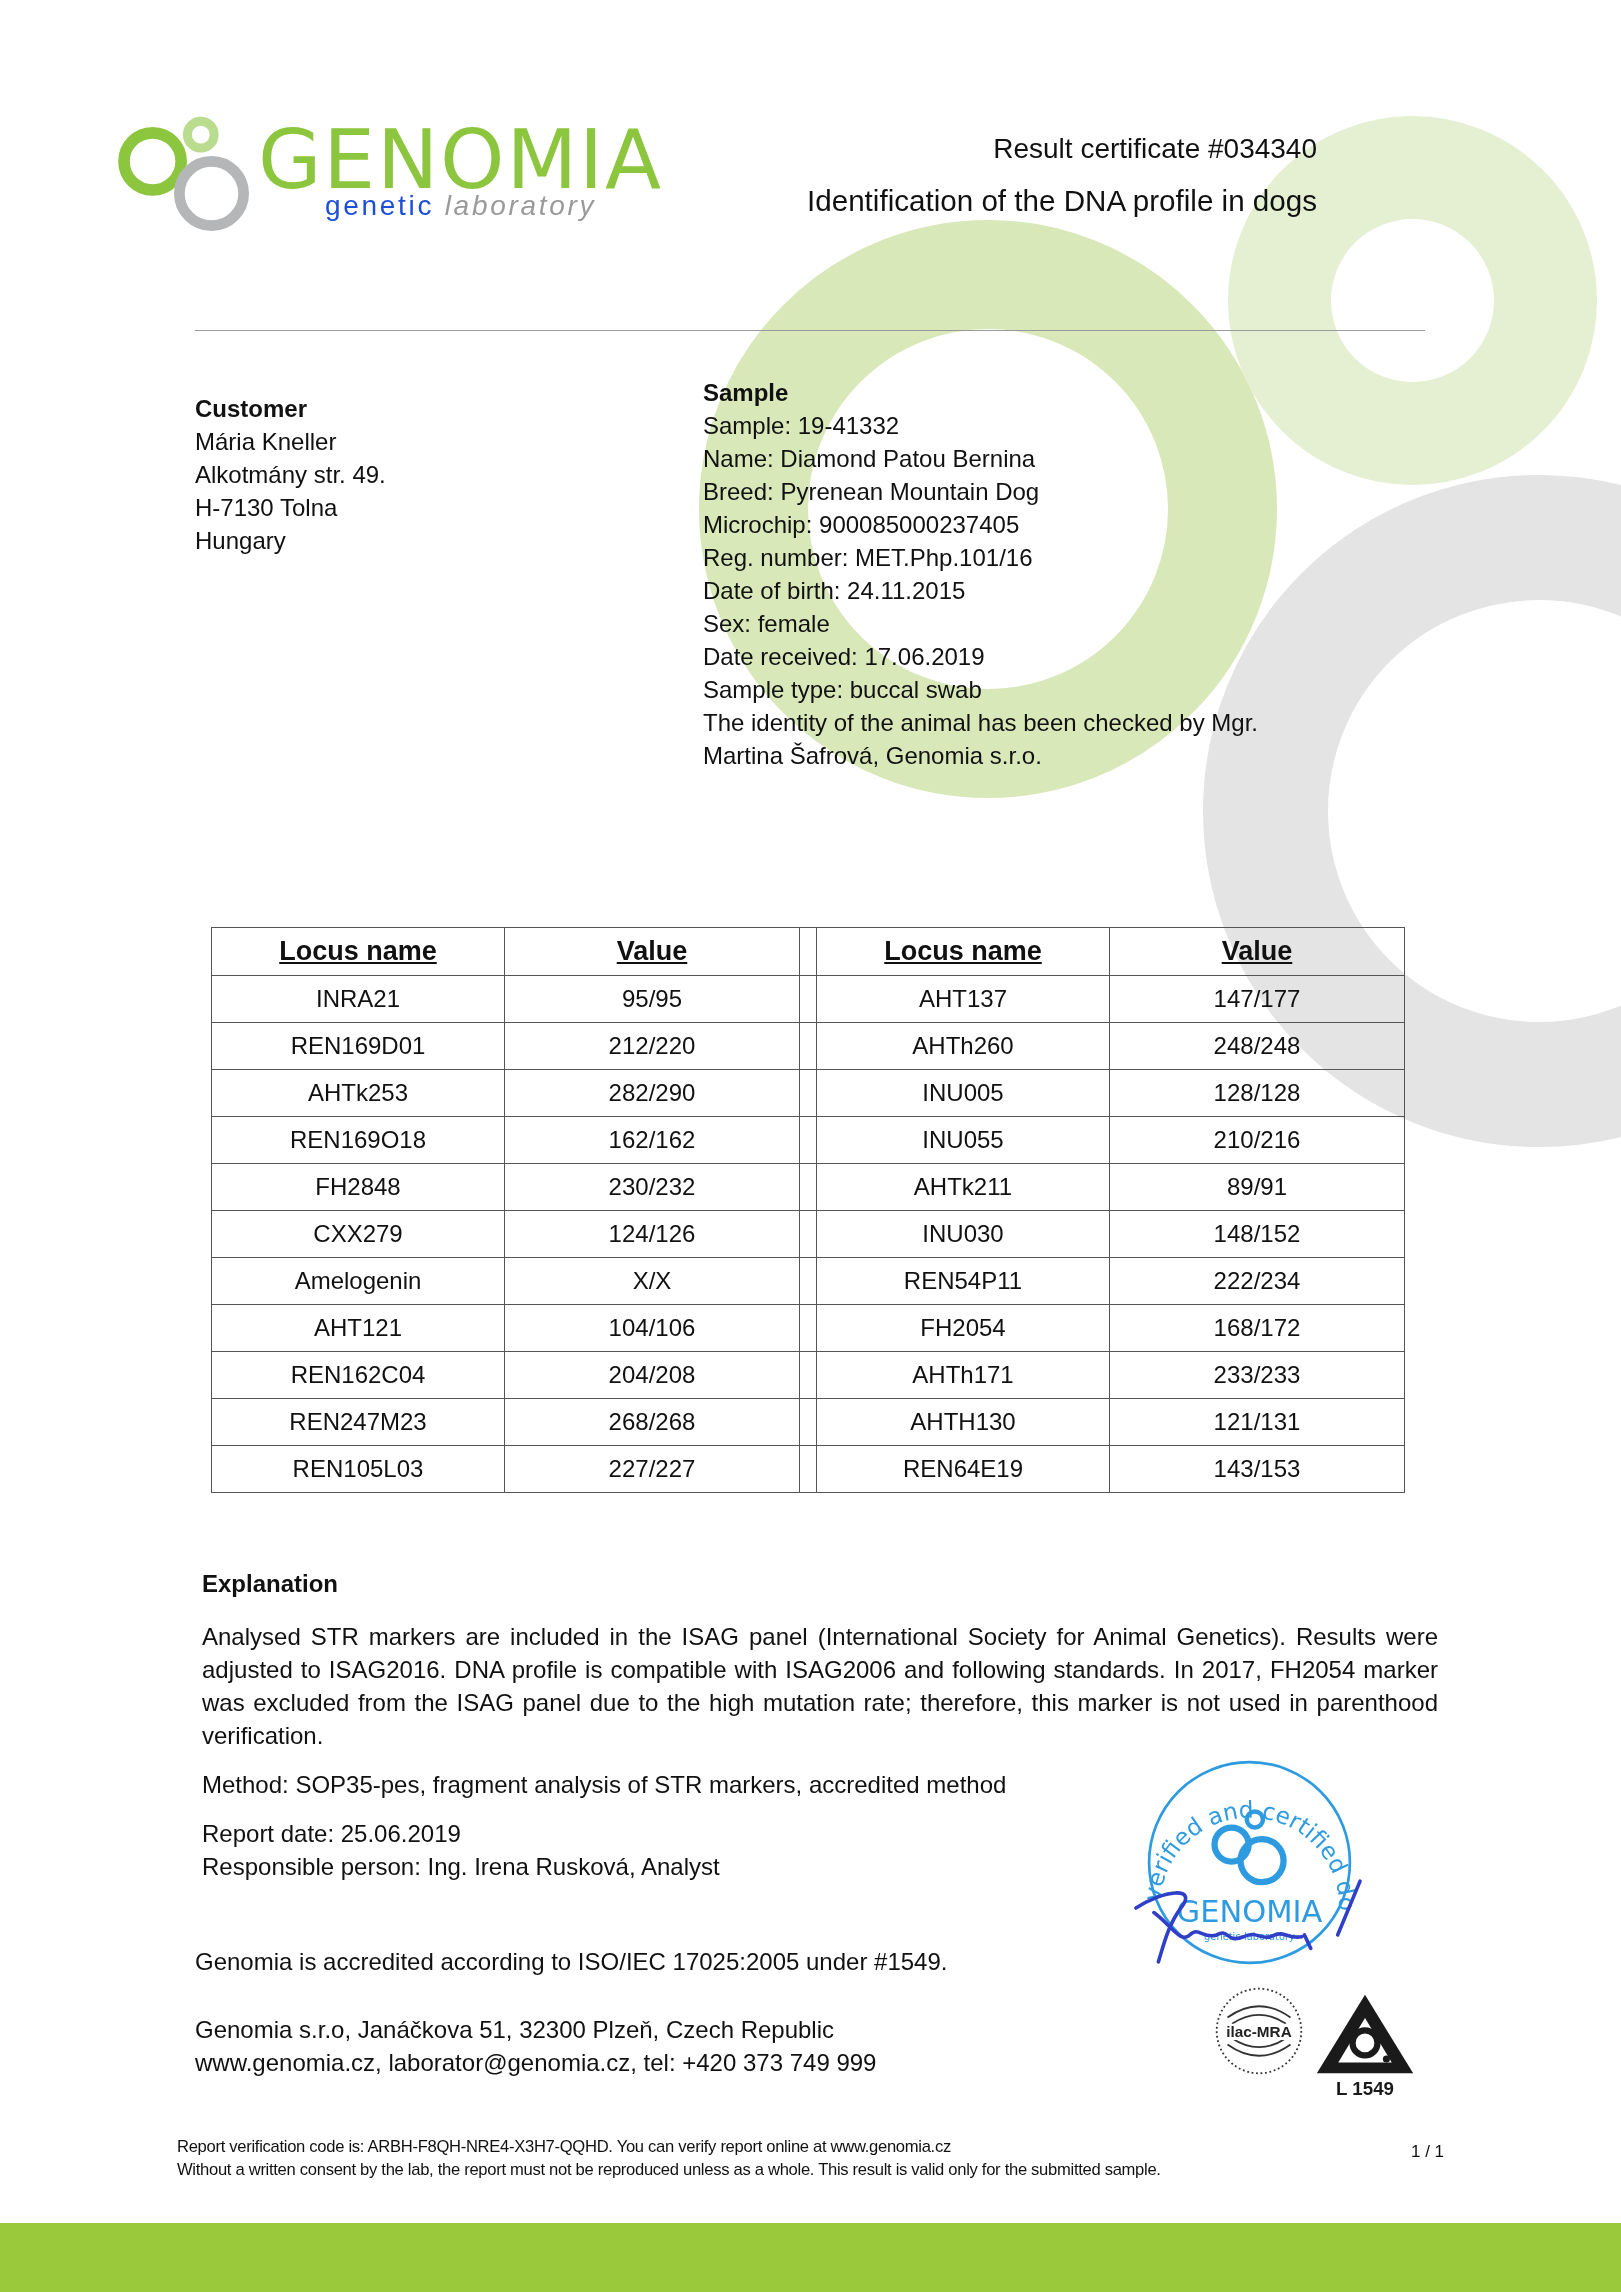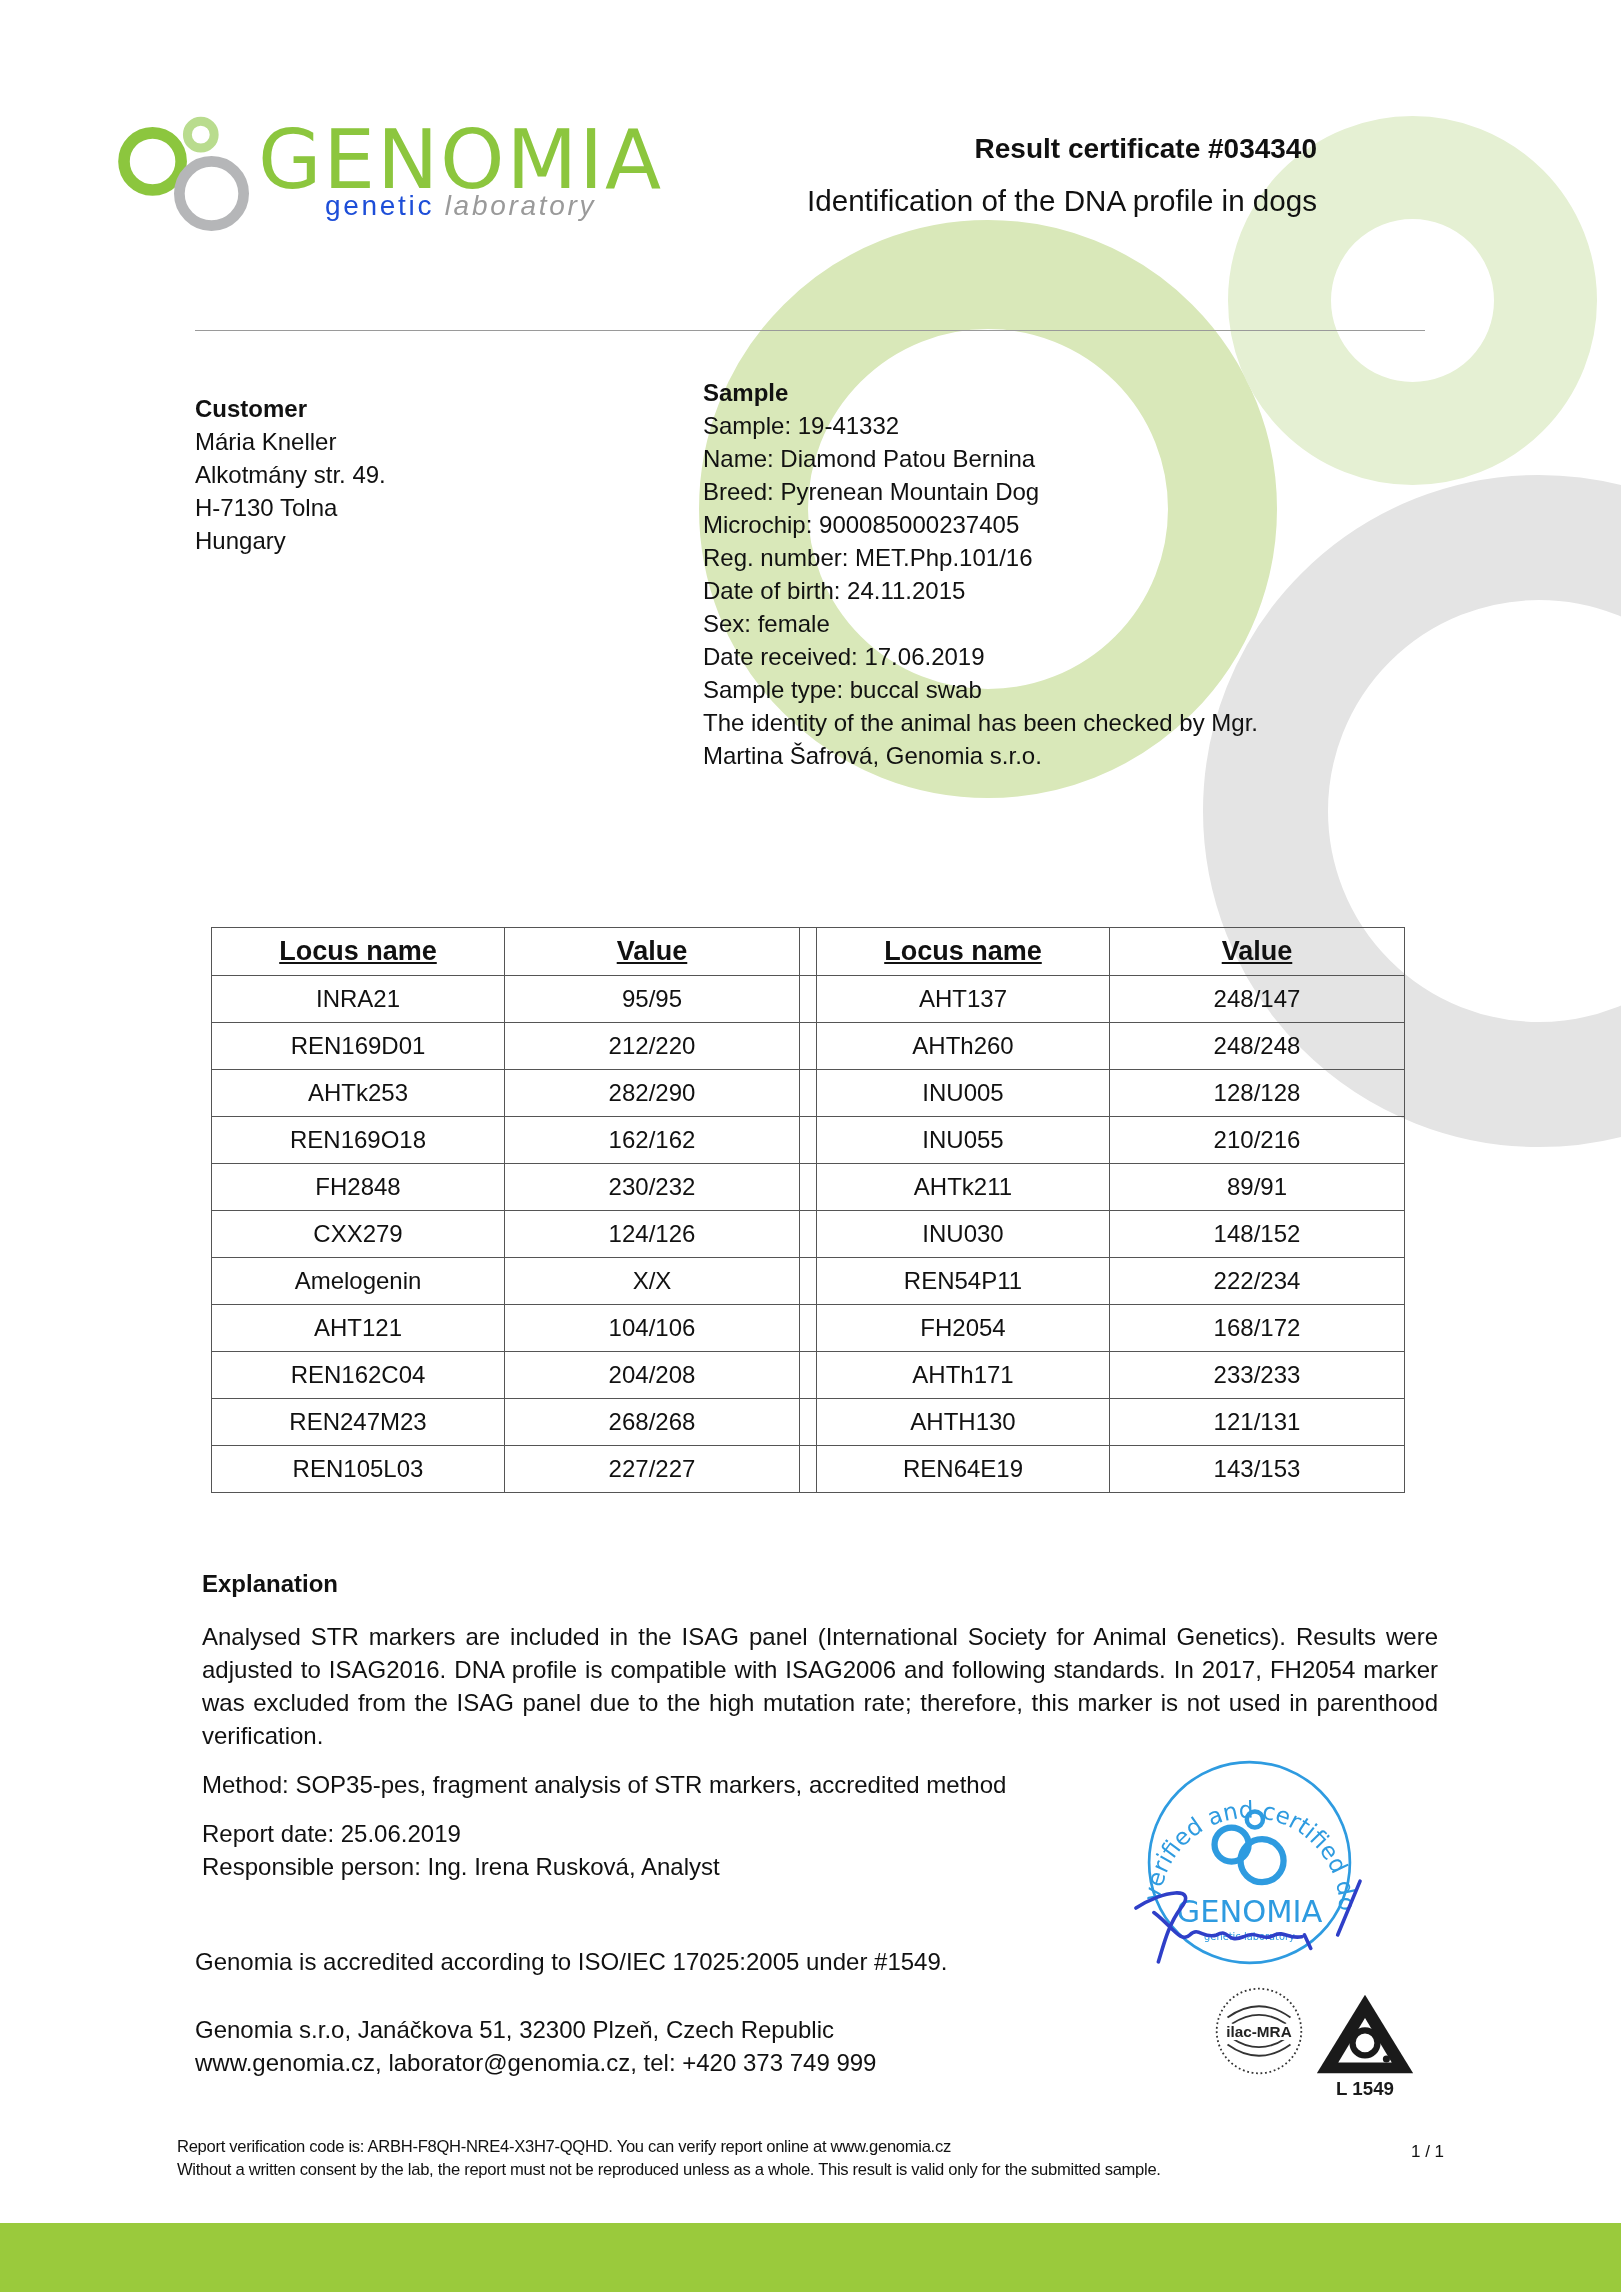--- a/index.html
+++ b/index.html
@@ -17,21 +17,21 @@
 
   
   #logo { left: 115px; top: 115px; width: 573px; height: 125px; }
   #logo .wordmark { position: absolute; left: 143px; top: 0px; font-size: 82px; font-weight: 400; letter-spacing: 1.8px; color: #8cc63e; line-height: 90px; font-family: "DejaVu Sans", sans-serif; }
   #logo .tagline { position: absolute; left: 210px; top: 73px; font-size: 28px; letter-spacing: 2.7px; line-height: 36px; }
   #logo .tag-green { color: #1d4ed8; }
   #logo .tag-gray { color: #9a9a9a; font-style: italic; }
 
   
   #title-block { right: 304px; top: 130px; text-align: right; }
-  #cert-title { font-size: 28px; font-weight: bold; line-height: 38px; }
+  #cert-title { font-size: 28px; font-weight: normal; line-height: 38px; }
   #cert-subtitle { font-size: 29.6px; line-height: 39px; margin-top: 12.5px; margin-left: 42px; }
 
   #top-rule { left: 195px; top: 330px; width: 1230px; height: 0; border-top: 1.8px solid #9a9a9a; }
 
   
   .info { font-size: 24px; line-height: 33px; }
   .info .head { font-weight: bold; }
   #customer { left: 195px; top: 392px; }
   #sample { left: 703px; top: 376px; }
 
@@ -123,21 +123,21 @@
       <th class="c-name">Locus name</th>
       <th class="c-val">Value</th>
     </tr>
   </thead>
   <tbody id="locus-body">
       <tr>
         <td class="c-name">INRA21</td>
         <td class="c-val">95/95</td>
         <td class="c-gap"></td>
         <td class="c-name">AHT137</td>
-        <td class="c-val">248/147</td>
+        <td class="c-val">147/177</td>
       </tr>
       <tr>
         <td class="c-name">REN169D01</td>
         <td class="c-val">212/220</td>
         <td class="c-gap"></td>
         <td class="c-name">AHTh260</td>
         <td class="c-val">248/248</td>
       </tr>
       <tr>
         <td class="c-name">AHTk253</td>

